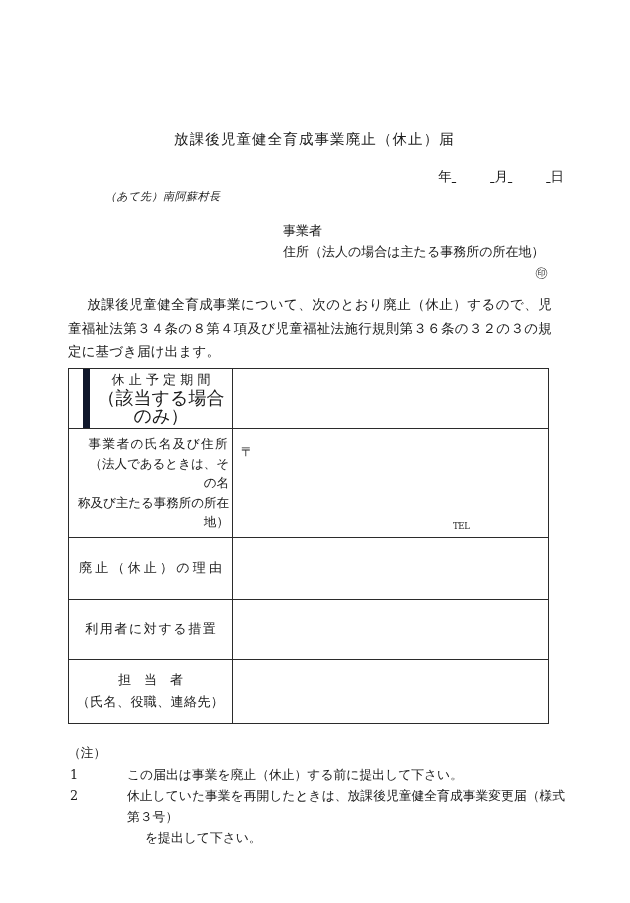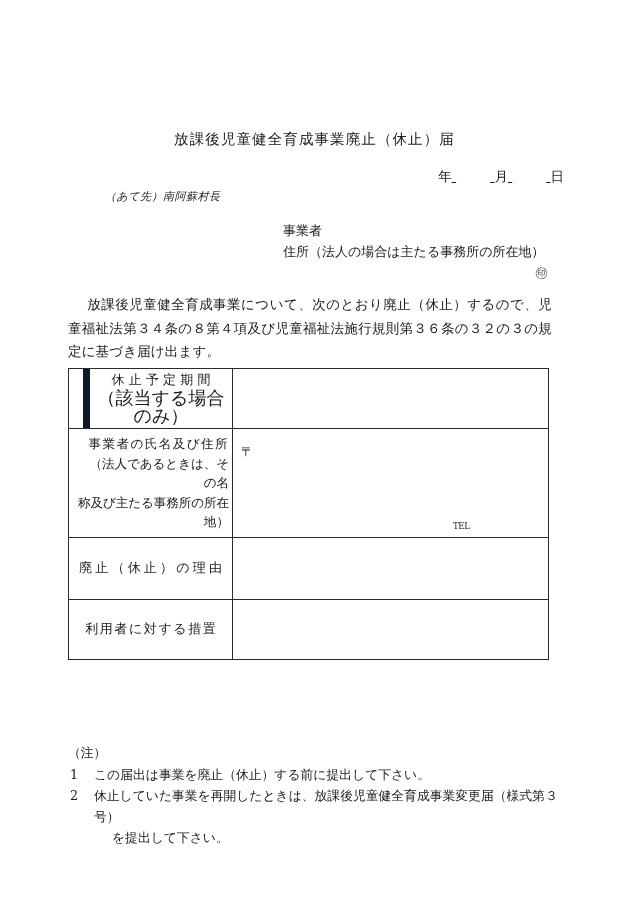--- a/index.html
+++ b/index.html
@@ -209,21 +209,21 @@
     display: flex;
     align-items: flex-start;
   }
   .note-item .num {
     width: 26px;
     flex: 0 0 26px;
     text-align: left;
     padding-left: 2px;
     box-sizing: border-box;
   }
-  .note-item .txt { flex: 1; }
+  .note-item .txt { flex: 1; margin-left: 33px; }
   .note-item .cont { padding-left: 18px; display: block; }
 </style>
 </head>
 <body>
 
 <div class="page">
 
 
   <div class="abs doc-title nowrap">放課後児童健全育成事業廃止（休止）届</div>
 
@@ -301,20 +301,31 @@
 
       <tr class="r5">
         <td>
           <div class="lbl"><span class="sp1">利用者に対する措置</span></div>
         </td>
         <td>
           <div class="lbl"></div>
         </td>
       </tr>
 
+      <tr class="r6">
+        <td>
+          <div class="lbl lbl-two">
+            <div><span class="t1">担当者</span></div>
+            <div class="t2">（氏名、役職、連絡先）</div>
+          </div>
+        </td>
+        <td>
+          <div class="lbl"></div>
+        </td>
+      </tr>
     </tbody>
   </table>
 
   <div class="abs notes">
     <div class="note-head">（注）</div>
 
     <div class="note-item">
       <span class="num">1</span>
       <span class="txt">この届出は事業を廃止（休止）する前に提出して下さい。</span>
     </div>

